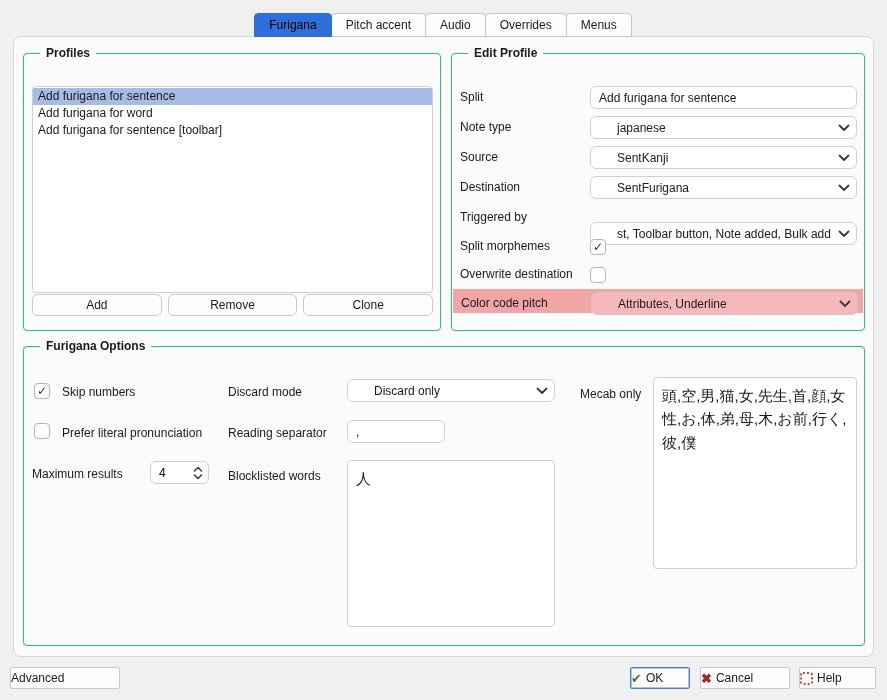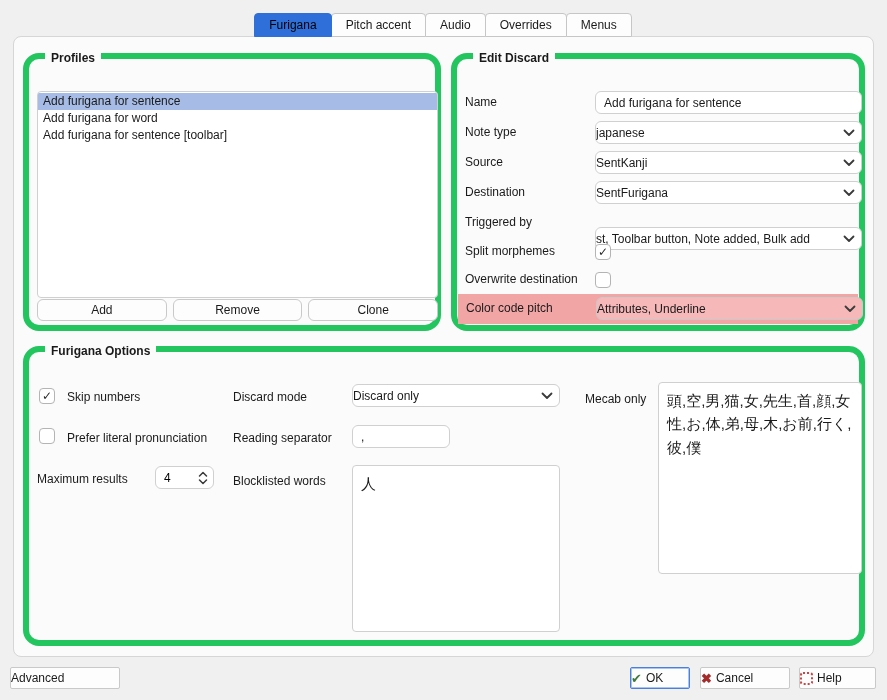--- a/index.html
+++ b/index.html
@@ -32,21 +32,21 @@
 
   
   .panel {
     position: absolute; left: 13px; top: 36px; width: 861px; height: 621px;
     background: #fbfbfb; border: 1px solid #d6d6d6; border-radius: 8px;
     z-index: 1;
   }
 
   
   .fs {
-    position: absolute; border: 6px solid #22c55e; border-radius: 16px;
+    position: absolute; border: 1px solid #22c55e; border-radius: 4px;
   }
   .fs-legend {
     position: absolute; top: -8px; left: 16px;
     background: #fbfbfb; padding: 0 6px; font-weight: bold;
   }
 
   .fs-profiles { left: 9px; top: 16px; width: 418px; height: 278px; }
   .fs-edit     { left: 437px; top: 16px; width: 414px; height: 278px; }
   .fs-options  { left: 9px; top: 309px; width: 842px; height: 300px; }
 
@@ -73,34 +73,34 @@
   
   .form-label { position: absolute; left: 8px; height: 23px; line-height: 23px; }
   .ctrl {
     position: absolute; left: 138px; width: 267px; height: 23px;
     background: #ffffff; border: 1px solid #d0d0d0; border-radius: 6px;
   }
   input.ctrl {
     padding: 0 8px; font-family: inherit; font-size: 12px; color: #1a1a1a; outline: none;
   }
   .combo {
-    display: flex; align-items: center; padding: 0 6px 0 0;
+    display: flex; align-items: center; padding: 0 6px 0 26px;
     justify-content: space-between; white-space: nowrap; overflow: hidden;
   }
   .combo .val { overflow: hidden; text-overflow: clip; }
   .chev { flex: 0 0 auto; display: inline-flex; margin-left: 4px; }
 
   .checkbox {
     position: absolute; left: 138px; width: 16px; height: 16px;
     background: #ffffff; border: 1px solid #b4b4b4; border-radius: 4px;
     text-align: center; line-height: 14px; font-size: 12px; color: #2a2a2a;
   }
 
   .pitch-row {
-    position: absolute; left: 1px; right: 1px; top: 235px; height: 30px;
+    position: absolute; left: 1px; right: 1px; top: 235px; height: 24px;
     background: #f2a5a5;
   }
   .pitch-row .form-label { top: 3px; }
   .pitch-row .ctrl { top: 3px; background: #f6b8b8; border-color: #c9c9c9; }
 
   
   .opt-label { position: absolute; height: 16px; line-height: 16px; }
   .textarea {
     position: absolute; background: #ffffff; border: 1px solid #d0d0d0;
     border-radius: 4px; padding: 6px 8px; font-family: inherit;
@@ -159,23 +159,23 @@
       <div class="profile-item">Add furigana for sentence [toolbar]</div>
     </div>
     <div class="profile-btns">
       <button class="btn">Add</button>
       <button class="btn">Remove</button>
       <button class="btn">Clone</button>
     </div>
   </div>
 
   <div class="fs fs-edit">
-    <div class="fs-legend">Edit Discard</div>
-
-    <div class="form-label" style="top:32px">Name</div>
+    <div class="fs-legend">Edit Profile</div>
+
+    <div class="form-label" style="top:32px">Split</div>
     <input class="ctrl" style="top: 32px;" value="Add furigana for sentence">
 
     <div class="form-label" style="top:62px">Note type</div>
     <div class="ctrl combo" style="top:62px">
       <span class="val">japanese</span>
       <span class="chev">
           <svg width="12" height="8" viewBox="0 0 12 8">
             <path d="M1.5 1.5 L6 6 L10.5 1.5" stroke="#3a3a3a" stroke-width="1.8" fill="none" stroke-linecap="round" stroke-linejoin="round"></path>
           </svg>
         </span>

